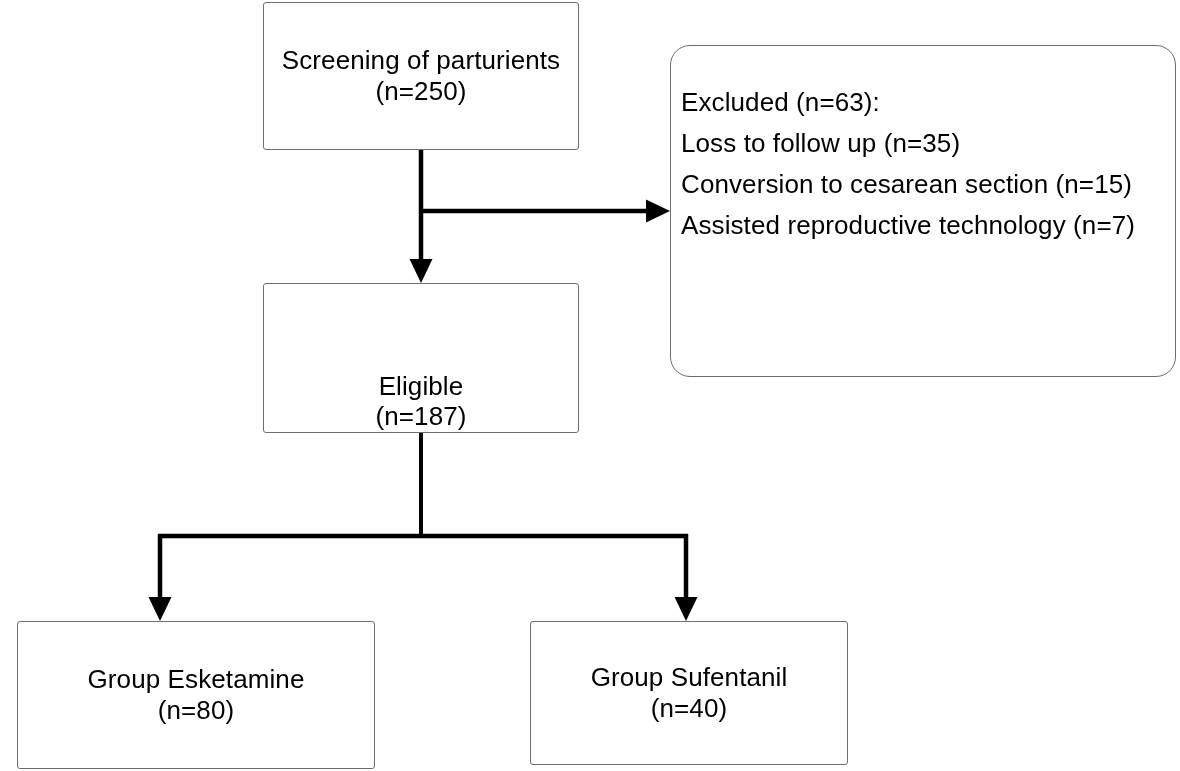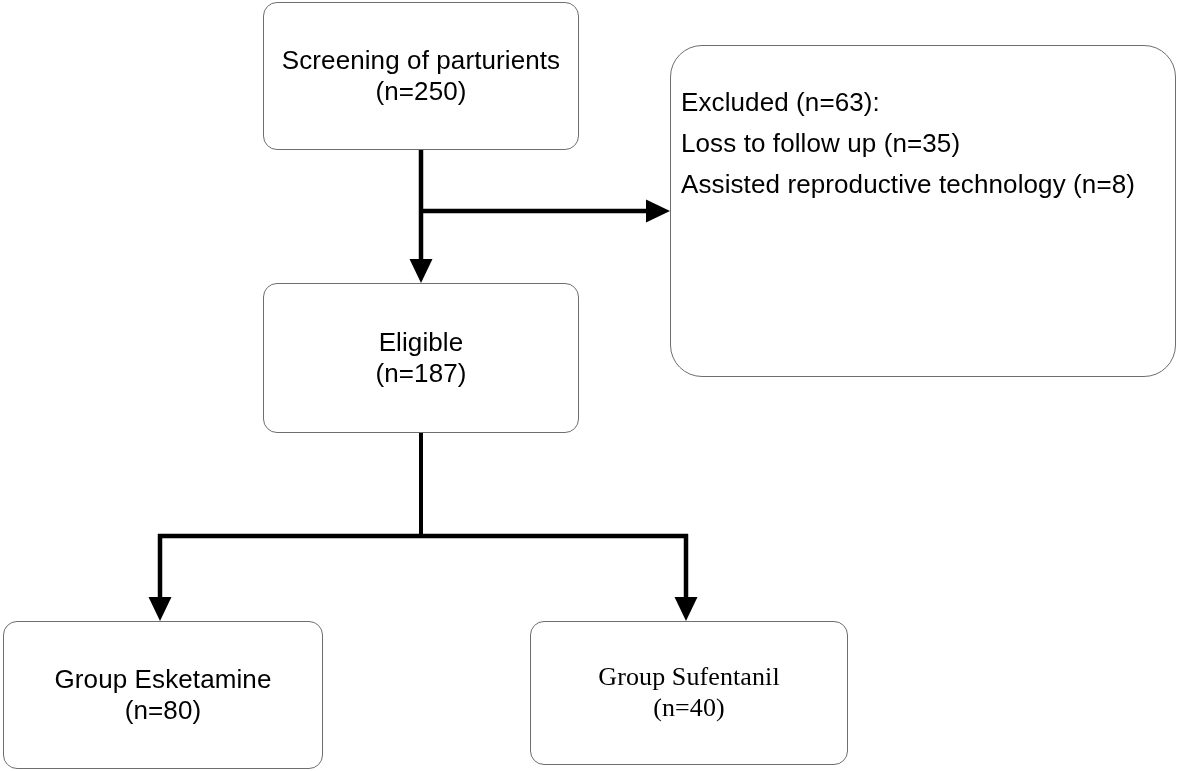--- a/index.html
+++ b/index.html
@@ -15,21 +15,21 @@
     position: relative;
     width: 1180px;
     height: 771px;
     background: #ffffff;
     overflow: hidden;
   }
   .node {
     position: absolute;
     box-sizing: border-box;
     border: 1.6px solid #6e6e6e;
-    border-radius: 14px;
+    border-radius: 3px;
     background: #ffffff;
     display: flex;
     flex-direction: column;
     align-items: center;
     justify-content: center;
     color: #000000;
     font-size: 26px;
     line-height: 1.18;
     text-align: center;
     letter-spacing: 0.1px;
@@ -44,56 +44,56 @@
     top: 2px;
     width: 316px;
     height: 148px;
   }
   
   #node-eligible {
     left: 263px;
     top: 283px;
     width: 316px;
     height: 150px;
+    justify-content: flex-end;
   }
   
   #node-excluded {
     left: 670px;
     top: 45px;
     width: 506px;
     height: 332px;
     display: block;
-    border-radius: 32px;
+    border-radius: 20px;
     padding: 36px 18px 0 10px;
     text-align: left;
   }
   #node-excluded .excl-list {
     margin: 0;
     padding: 0;
     list-style: none;
   }
   #node-excluded .excl-list li {
     font-size: 26px;
     line-height: 41px;
     white-space: nowrap;
     color: #000000;
   }
   
   #node-group-a {
-    left: 3px;
+    left: 17px;
     top: 621px;
-    width: 320px;
+    width: 358px;
     height: 148px;
   }
   #node-group-b {
     left: 530px;
     top: 621px;
     width: 318px;
     height: 144px;
-    font-family: Liberation Serif, serif;
   }
   #connectors {
     position: absolute;
     left: 0;
     top: 0;
     width: 1180px;
     height: 771px;
     pointer-events: none;
   }
 </style>
@@ -120,21 +120,22 @@
 
   <div class="node" id="node-screening">
     <span class="line1">Screening of parturients</span>
     <span class="line2">(n=250)</span>
   </div>
 
   <div class="node" id="node-excluded">
     <ul class="excl-list">
       <li>Excluded (n=63):</li>
       <li>Loss to follow up (n=35)</li>
-      <li>Assisted reproductive technology (n=8)</li>
+      <li>Conversion to cesarean section (n=15)</li>
+      <li>Assisted reproductive technology (n=7)</li>
     </ul>
   </div>
 
   <div class="node" id="node-eligible">
     <span class="line1">Eligible</span>
     <span class="line2">(n=187)</span>
   </div>
 
   <div class="node" id="node-group-a">
     <span class="line1">Group Esketamine</span>

